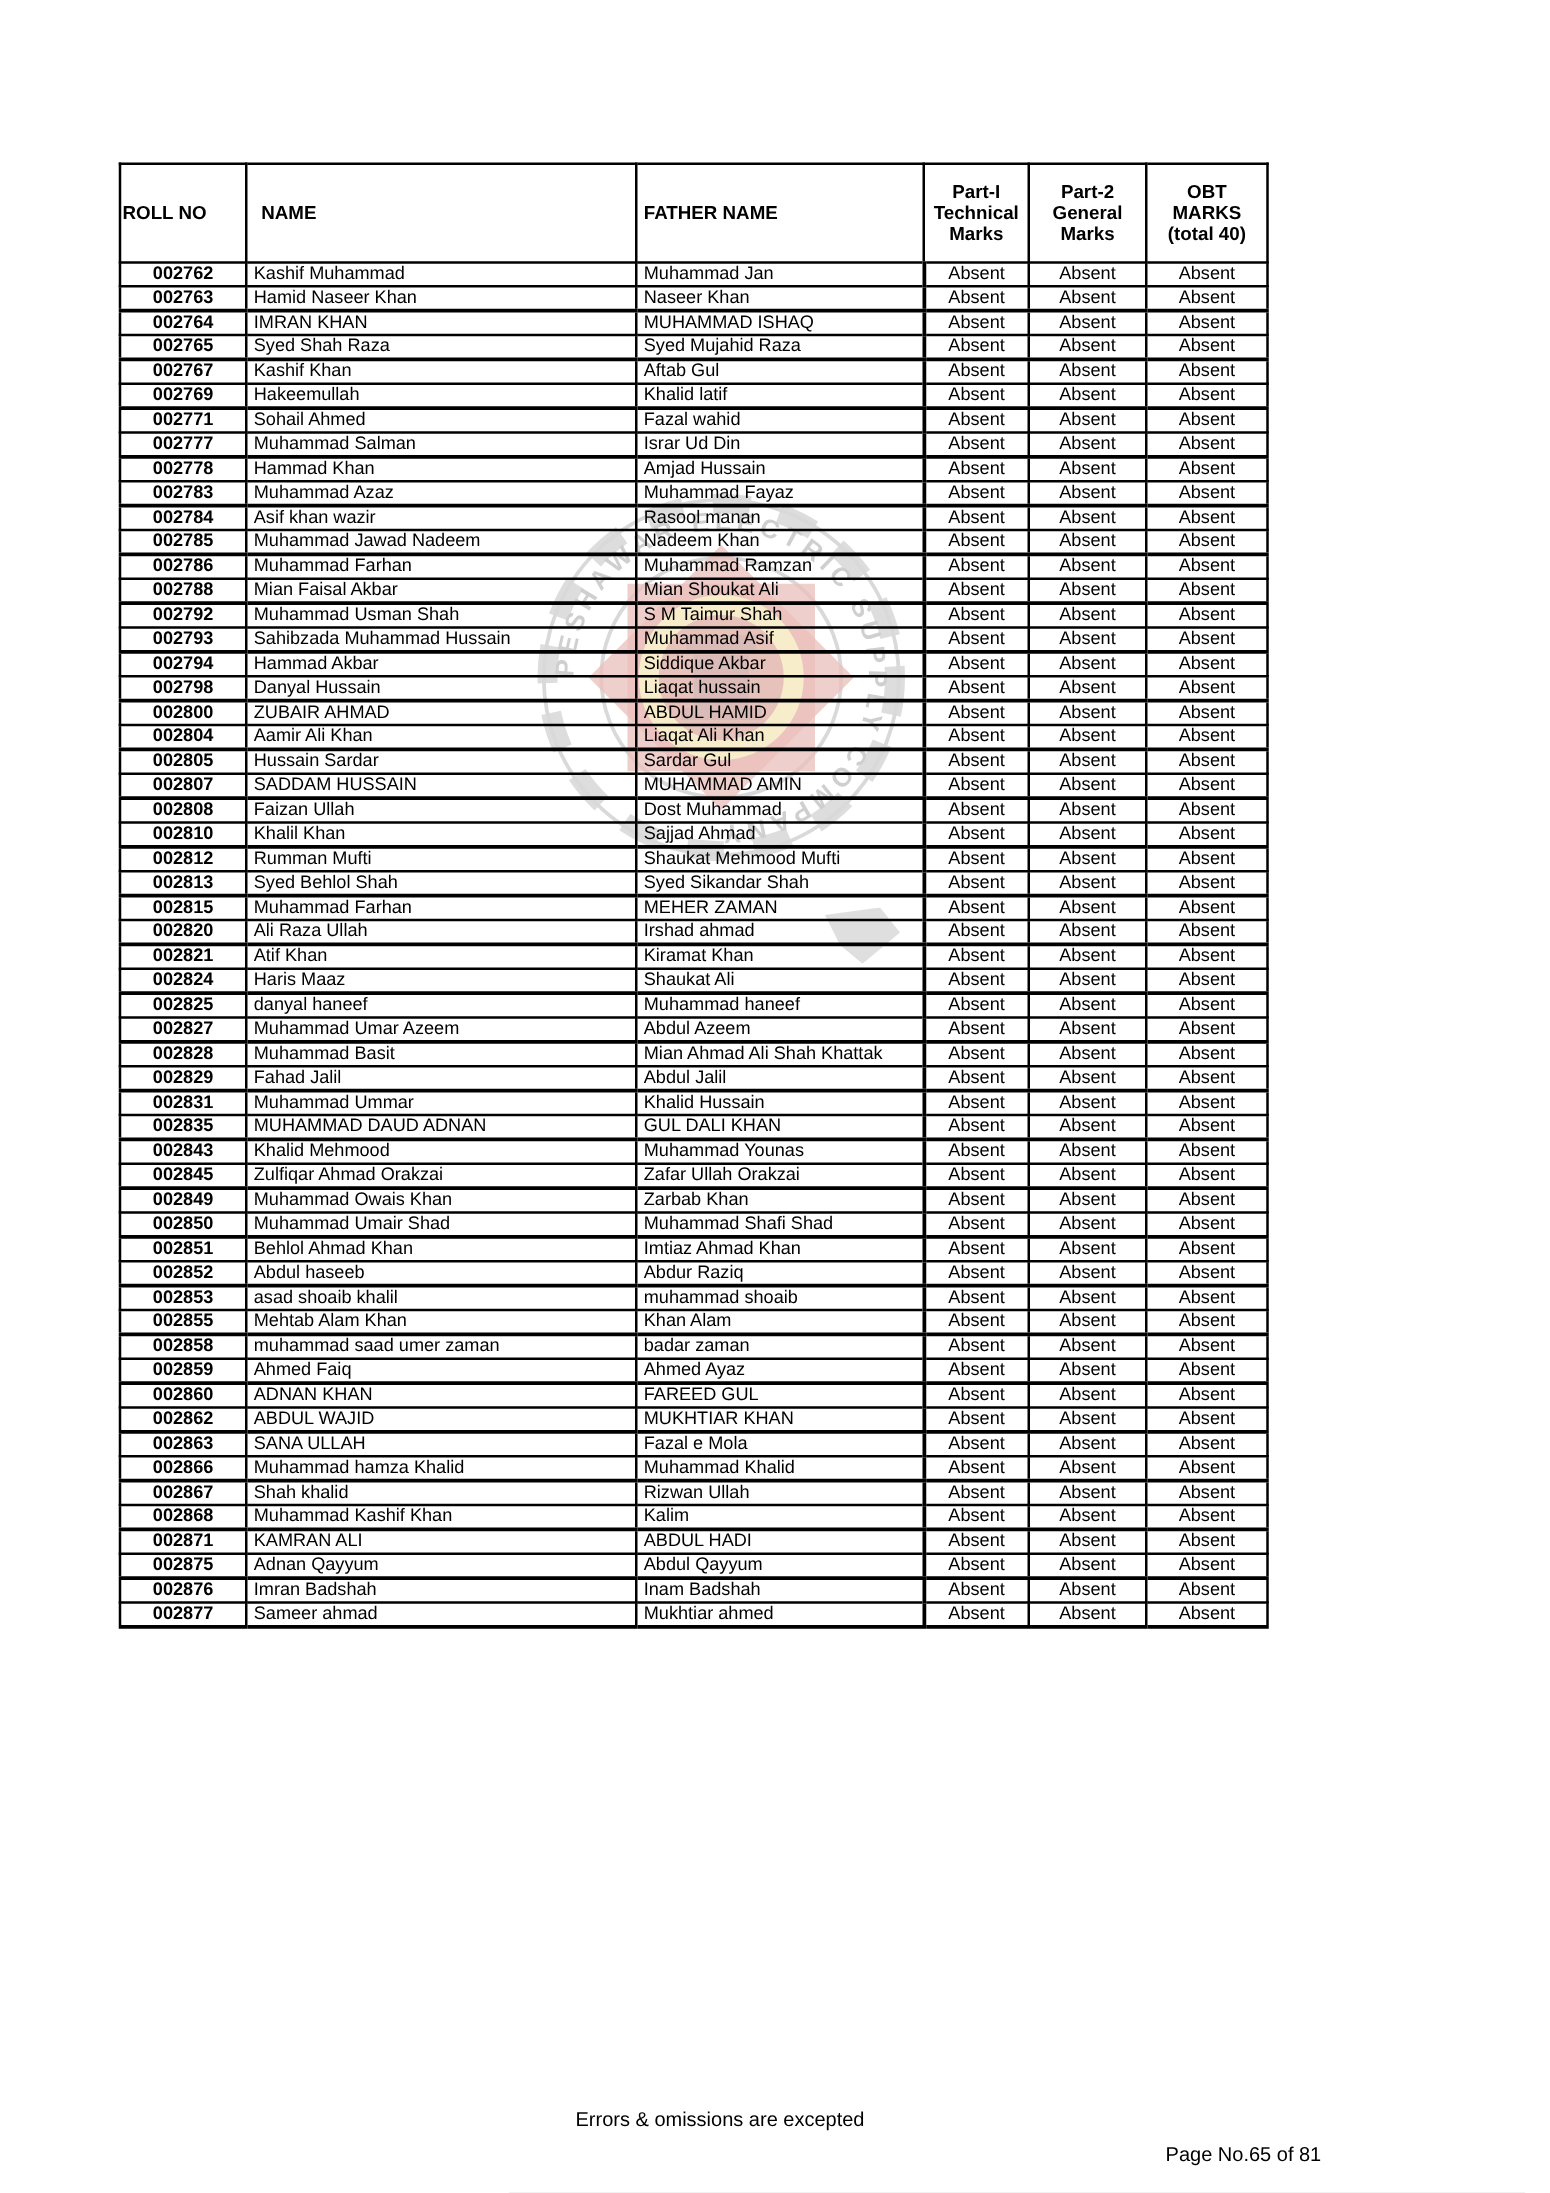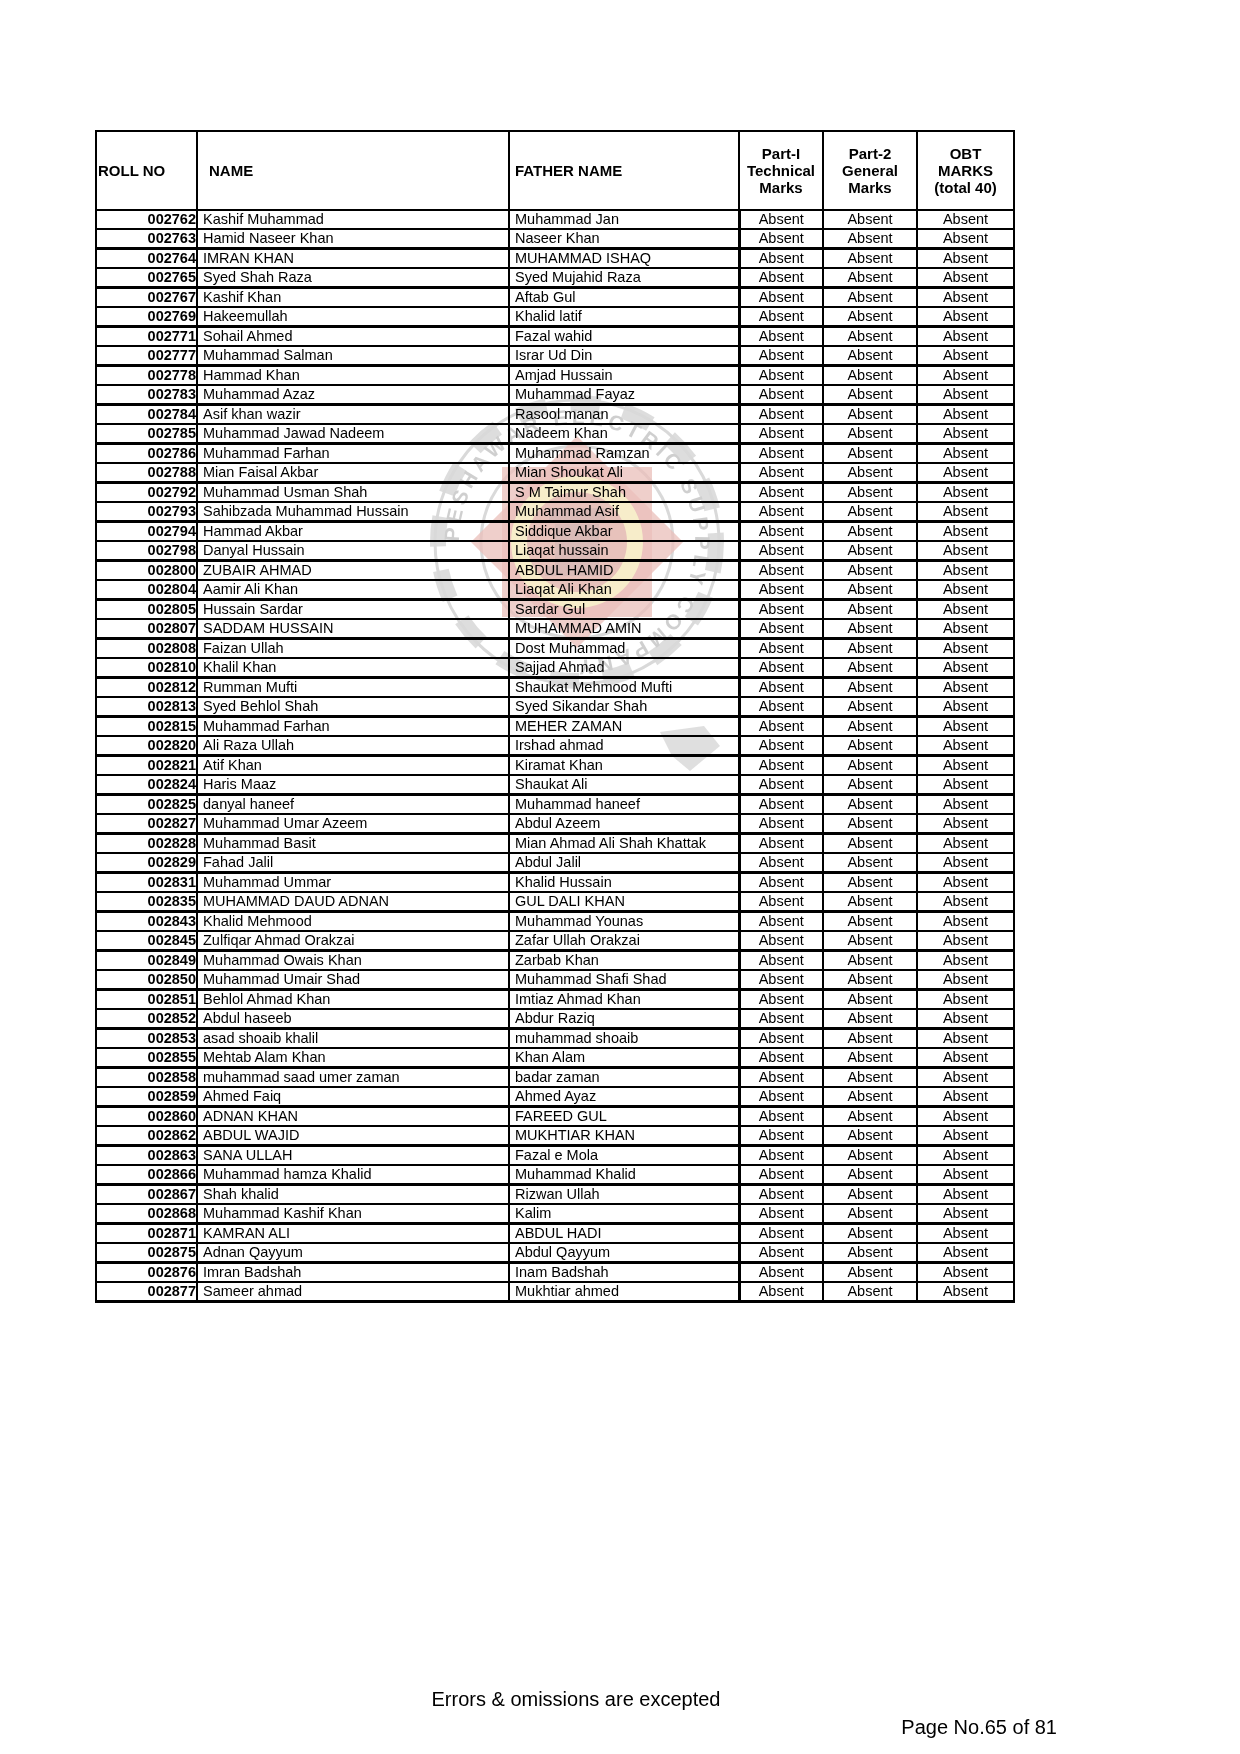--- a/index.html
+++ b/index.html
@@ -54,29 +54,29 @@
   th.col-p2     { width:90px;  text-align:center; }
   th.col-obt    { width:93px;  }
   thead tr th { border-bottom-width:3px; }
   tbody td {
     height:17px;
     font-size:14.5px;
     line-height:17px;
     padding:0 5px;
     white-space:nowrap;
   }
-  tbody td.roll { font-weight:bold; text-align:right; padding:0; }
+  tbody td.roll { font-weight:bold; text-align:center; padding:0; }
   tbody td.mark { text-align:center; padding:0; }
   tbody td.p1   { border-left-width:3px; }
   tbody tr:nth-child(even) td { border-bottom-width:3px; }
   
   .footer {
     position:absolute; left:95px; top:1688px;
     width:962px; height:24px;
-    font-size:20px;
+    font-size:16px;
     z-index:1;
   }
   .footer-center {
     position:absolute; left:0; right:0;
     text-align:center;
   }
   .footer-right {
     position:absolute; right:0; top:0;margin-top:28px;
   }
 </style>

